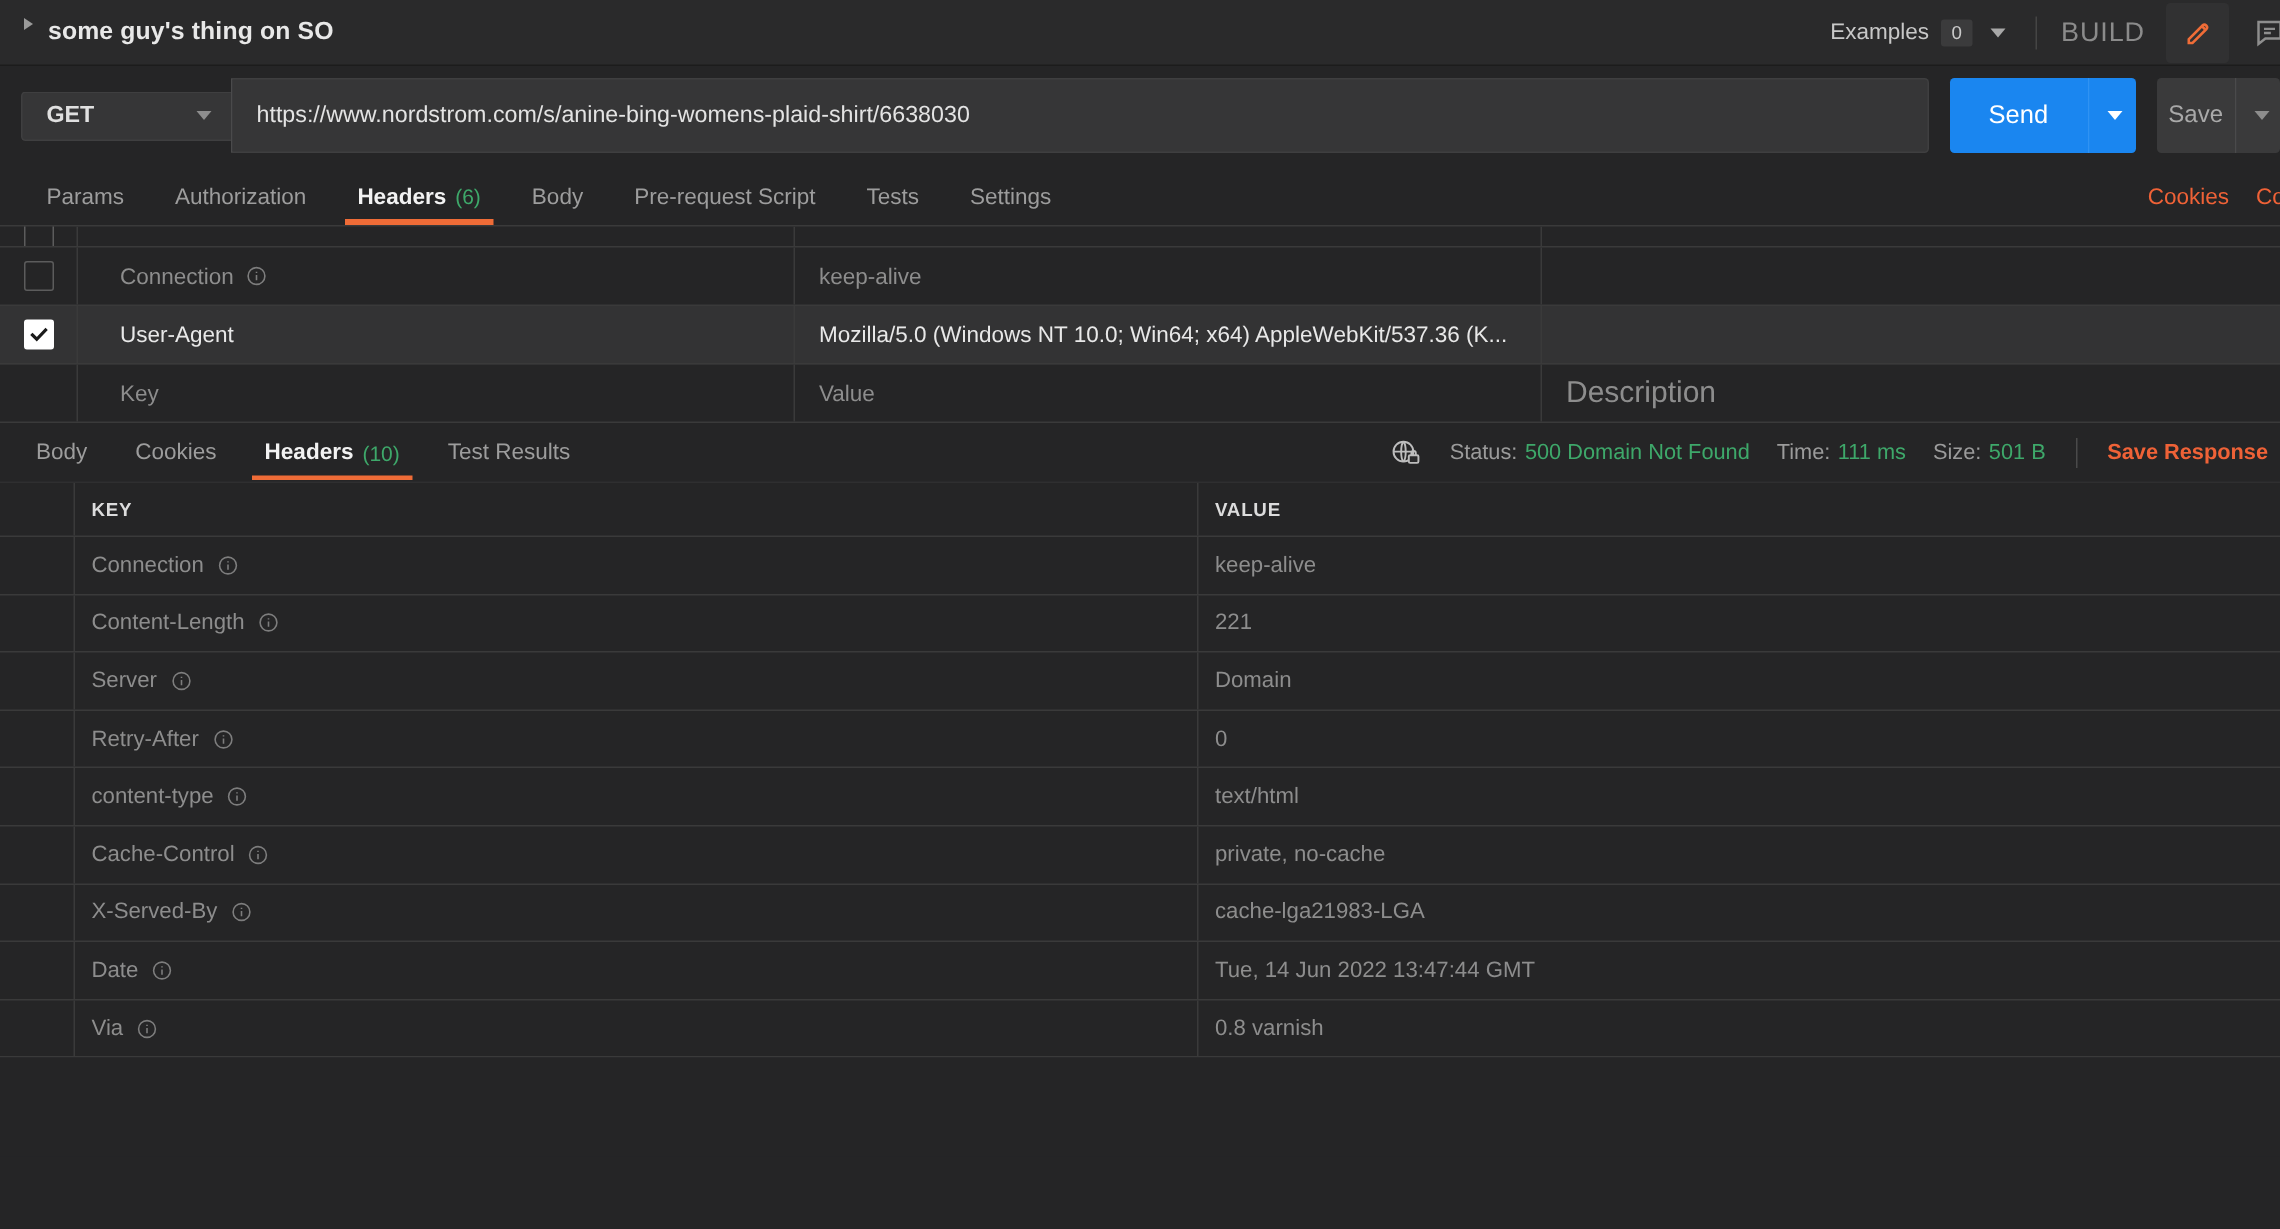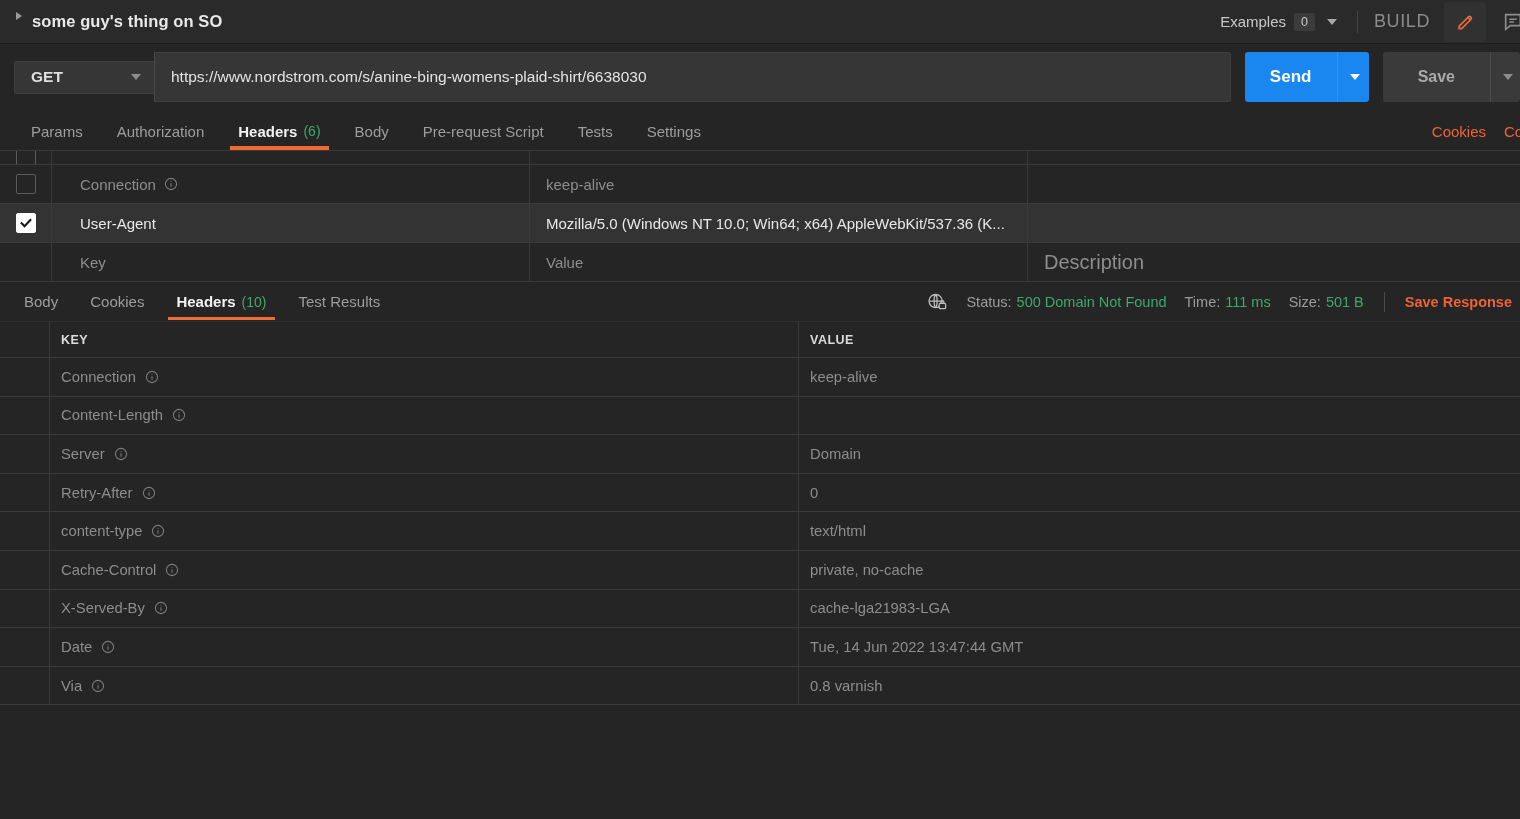--- a/index.html
+++ b/index.html
@@ -72,33 +72,33 @@
   }
   .url-input {
     flex: 1; height: 50px; background: #363637;
     border: 1px solid #3f3f40; border-left: 1px solid #4a4a4b;
     border-radius: 0 3px 3px 0;
     display: flex; align-items: center; padding: 0 16px;
     font-size: 15.5px; color: #e3e3e3; overflow: hidden; white-space: nowrap;
   }
   .send-grp { display: flex; margin-left: 14px; height: 50px; }
   .send-btn {
-    background: #1a86f0; color: #fff; font-size: 17px; font-weight: bold;
+    background: #1a86f0; color: #fff; font-size: 17px; font-weight: normal;
     width: 92px; display: flex; align-items: center; justify-content: center;
     border-radius: 3px 0 0 3px;
   }
   .send-caret {
     background: #1a86f0; width: 32px; display: flex; align-items: center; justify-content: center;
     border-radius: 0 3px 3px 0; border-left: 1px solid #2f93f3;
   }
   .caret-down.wht { border-top: 6px solid #ffffff; border-left: 5px solid transparent; border-right: 5px solid transparent; }
   .save-grp { display: flex; margin-left: 14px; height: 50px; }
   .save-btn {
     background: #3a3a3b; color: #a9a9a9; font-size: 16px;
-    padding: 0 35px; display: flex; align-items: center; border-radius: 3px 0 0 3px; font-weight: bold;
+    padding: 0 8px; display: flex; align-items: center; border-radius: 3px 0 0 3px;
   }
   .save-caret {
     background: #3a3a3b; width: 30px; display: flex; align-items: center; justify-content: center;
     border-left: 1px solid #4a4a4b; border-radius: 0 3px 3px 0;
   }
 
   
   .req-tabs {
     height: 40px; display: flex; align-items: flex-end;
     padding-left: 14px; position: relative; background: #252526;
@@ -393,20 +393,21 @@
 
     <div class="resp-row">
       <div class="hc-gut"></div>
       <div class="hc-key">
         <span>Content-Length</span>
         <svg class="info-i" viewBox="0 0 16 16" fill="none" stroke="#8d8d8d" stroke-width="1.2">
           <circle cx="8" cy="8" r="6.4"></circle>
             <path d="M8 7.2v4M8 4.8v.9"></path>
         </svg>
       </div>
+      <div class="hc-val">221</div>
     </div>
 
     <div class="resp-row">
       <div class="hc-gut"></div>
       <div class="hc-key">
         <span>Server</span>
         <svg class="info-i" viewBox="0 0 16 16" fill="none" stroke="#8d8d8d" stroke-width="1.2">
           <circle cx="8" cy="8" r="6.4"></circle>
             <path d="M8 7.2v4M8 4.8v.9"></path>
         </svg>

